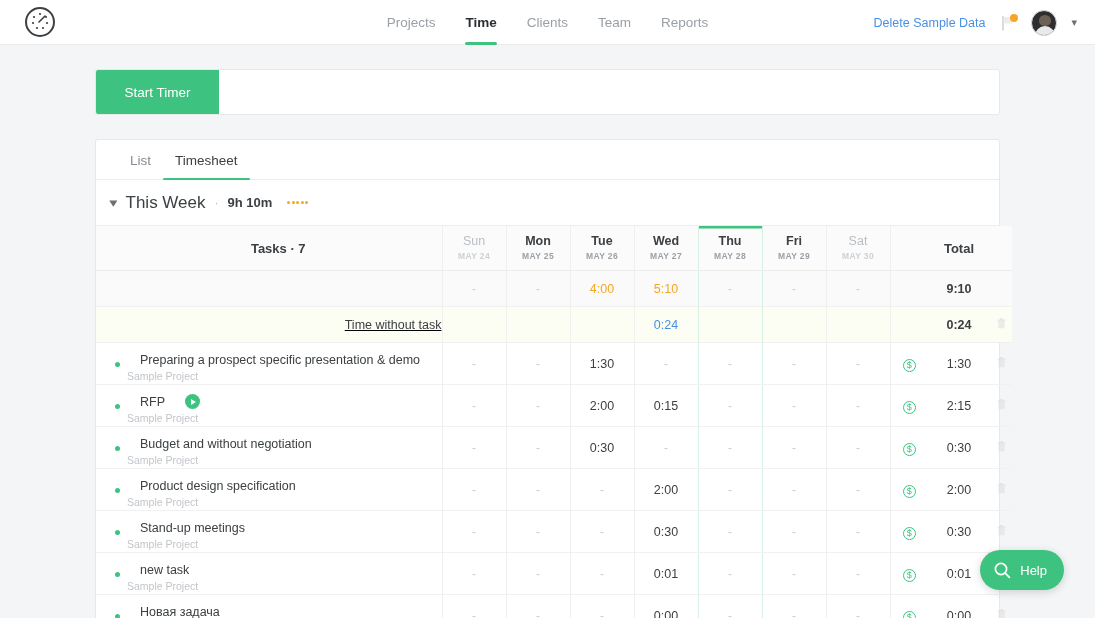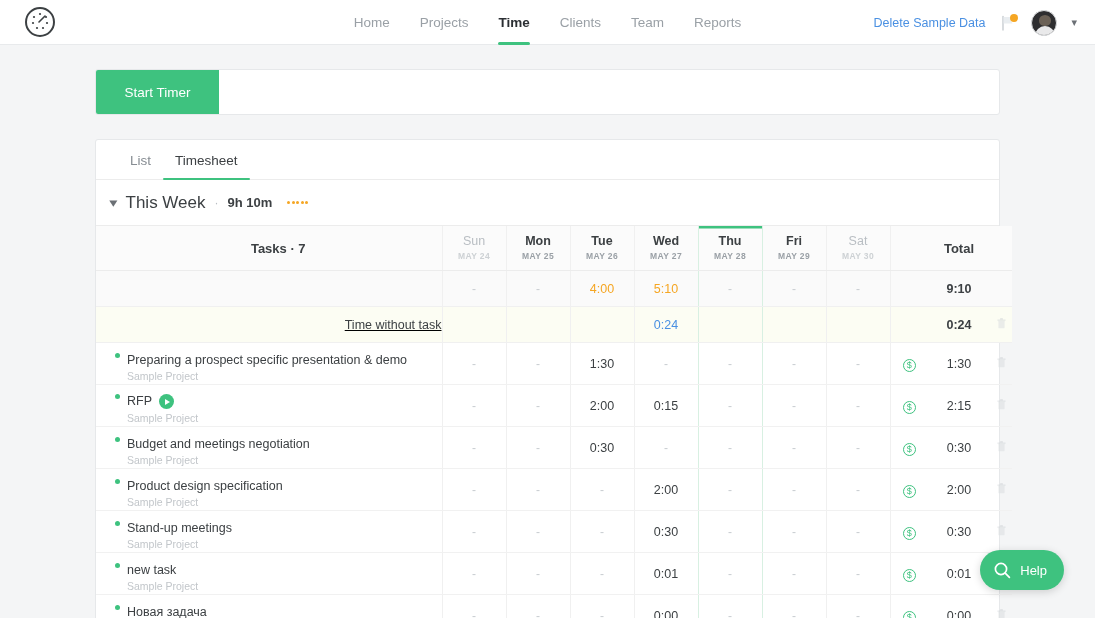--- a/index.html
+++ b/index.html
@@ -158,21 +158,21 @@
   }
   tr.nontask td.c-task { text-align: right; padding-left: 19px !important; text-decoration: underline; }
   .nontask-label { font-size: 12.5px; color: #3c4043; }
   .blue-val { font-size: 12.5px; color: #4a90e2; }
 
   tr.taskrow td {
     height: 42px; border-bottom: 1px solid #f1f1f1;
     text-align: center; vertical-align: middle;
   }
   tr.taskrow td.c-task { text-align: left; padding-left: 19px !important; }
-  .tcell { display: flex; align-items: flex-start; gap: 7px; margin-top: 8px; }
+  .tcell { display: flex; align-items: flex-end; gap: 20px; margin-top: 8px; }
   .bullet { width: 5px; height: 5px; border-radius: 50%; background: #3ec27f; flex: none; }
   .tname { font-size: 12.5px; color: #3c4043; }
   .tproj { font-size: 10.5px; color: #c2c6ca; margin-top: 3px; margin-left: 12px; }
   .play-btn {
     width: 15px; height: 15px; border-radius: 50%; background: #3ec27f;
     display: inline-flex; align-items: center; justify-content: center;
     cursor: pointer; flex: none;
   }
   .play-btn span {
     width: 0; height: 0; border-left: 5px solid #fff;
@@ -215,21 +215,20 @@
           <circle cx="10" cy="19" r="1.1"></circle>
           <circle cx="6" cy="14" r="1.1"></circle>
           <circle cx="7" cy="8" r="1.1"></circle>
         </g>
         <line x1="12" y1="13" x2="18" y2="7" stroke="#3c4043" stroke-width="1.6" stroke-linecap="round"></line>
       </svg>
     </div>
   </div>
 
   <nav class="mainnav">
-    <div class="nav-item"><span>Home</span></div>
     <div class="nav-item"><span>Projects</span></div>
     <div class="nav-item active"><span>Time</span></div>
     <div class="nav-item"><span>Clients</span></div>
     <div class="nav-item"><span>Team</span></div>
     <div class="nav-item"><span>Reports</span></div>
   </nav>
 
   <div class="topright">
     <div class="delete-link">Delete Sample Data</div>
     <div class="flag-icon">
@@ -411,21 +410,21 @@
                 <rect x="3" y="0.3" width="3" height="1.4" rx="0.4" fill="#c9cdd1"></rect>
               </svg>
             </span>
           </td>
         </tr>
 
         <tr class="taskrow">
           <td class="c-task">
             <div class="tcell">
               <span class="bullet"></span>
-              <span class="tname">Budget and meetings negotiation</span>
+              <span class="tname">Budget and without negotiation</span>
             </div>
             <div class="tproj">Sample Project</div>
           </td>
           <td class="colsep"><span class="cell-dash">-</span></td>
           <td class="colsep"><span class="cell-dash">-</span></td>
           <td class="colsep"><span class="cell-val">0:30</span></td>
           <td class="colsep"><span class="cell-dash">-</span></td>
           <td class="today"><span class="cell-dash">-</span></td>
           <td><span class="cell-dash">-</span></td>
           <td class="colsep"><span class="cell-dash">-</span></td>

